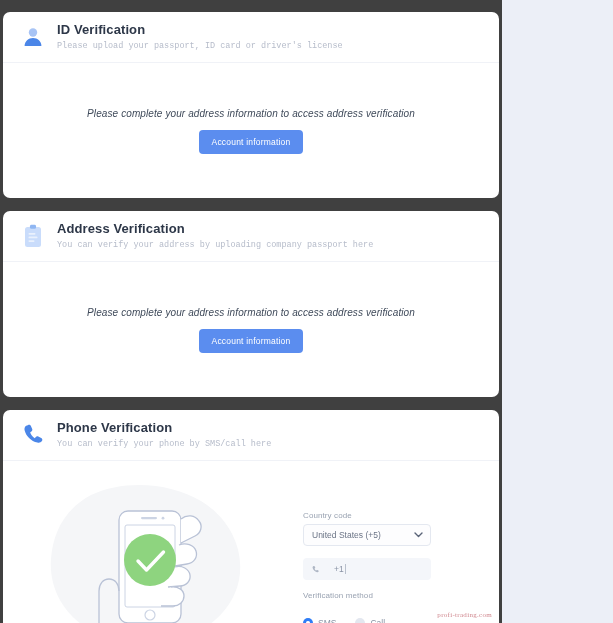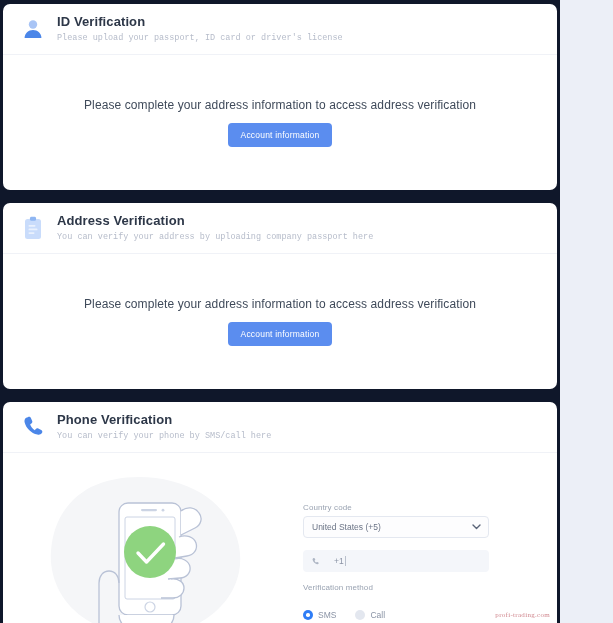--- a/index.html
+++ b/index.html
@@ -5,24 +5,24 @@
   * { box-sizing: border-box; margin: 0; padding: 0; }
   html, body {
     width: 613px;
     height: 623px;
     background: #eceff7;
     font-family: "Liberation Sans", sans-serif;
     overflow: hidden;
   }
   .page {
     position: relative;
-    width: 560px;
+    width: 502px;
     height: 623px;
-    background: #0f172a;
-    padding: 4px 0 0 0;
+    background: #404040;
+    padding: 12px 0 0 0;
   }
 
   
   .card {
     background: #ffffff;
     border-radius: 7px;
     margin: 0 3px 13px 3px;
     overflow: hidden;
   }
   .card-header {
@@ -59,24 +59,25 @@
 
   
   .card-body-empty {
     height: 135px;
     display: flex;
     flex-direction: column;
     align-items: center;
     justify-content: center;
   }
   .empty-msg {
-    font-size: 12px;
+    font-size: 10px;
     color: #3f4a5a;
     margin-bottom: 11px;
     letter-spacing: .1px;
+    font-style: italic;
   }
   .primary-btn {
     background: #5b8def;
     color: #ffffff;
     border: none;
     border-radius: 4px;
     font-family: "Liberation Sans", sans-serif;
     font-size: 8.5px;
     padding: 7px 13px 7px 13px;
     cursor: pointer;

